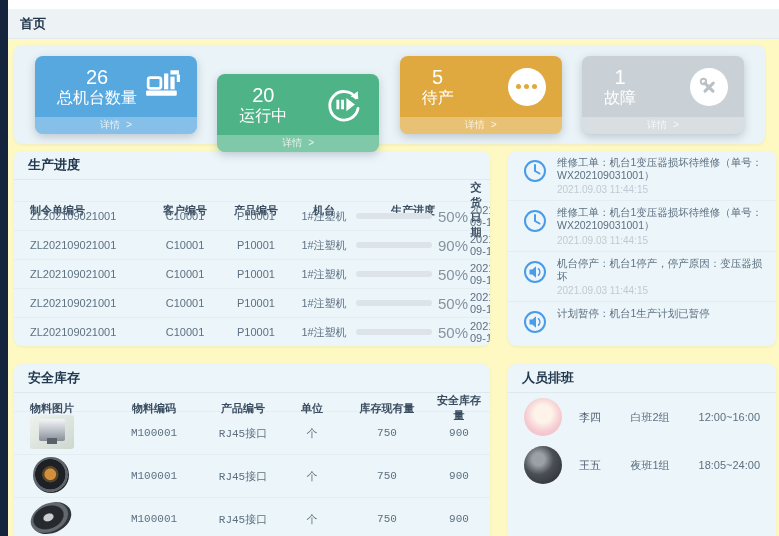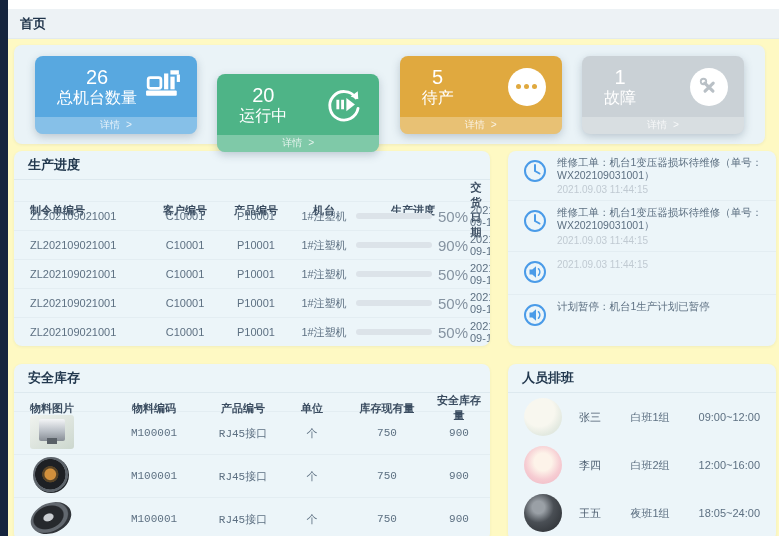--- a/index.html
+++ b/index.html
@@ -271,20 +271,21 @@
 
           <div class="nitem">
             <span class="nicon">
               <svg width="26" height="26" viewBox="0 0 26 26">
                   <circle cx="13" cy="13" r="10" fill="none" stroke="#4a9be8" stroke-width="2"></circle>
                   <path d="M7.5 10.5 v5 h2.8 l3.7 3.2 v-11.4 l-3.7 3.2 z" fill="#4a9be8"></path>
                   <path d="M16.5 9.8 a4.6 4.6 0 0 1 0 6.4" fill="none" stroke="#4a9be8" stroke-width="1.6" stroke-linecap="round"></path>
                 </svg>
             </span>
             <div>
+              <div class="ntext">机台停产：机台1停产，停产原因：变压器损坏</div>
               <div class="ntime">2021.09.03 11:44:15</div>
             </div>
           </div>
 
           <div class="nitem">
             <span class="nicon">
               <svg width="26" height="26" viewBox="0 0 26 26">
                   <circle cx="13" cy="13" r="10" fill="none" stroke="#4a9be8" stroke-width="2"></circle>
                   <path d="M7.5 10.5 v5 h2.8 l3.7 3.2 v-11.4 l-3.7 3.2 z" fill="#4a9be8"></path>
                   <path d="M16.5 9.8 a4.6 4.6 0 0 1 0 6.4" fill="none" stroke="#4a9be8" stroke-width="1.6" stroke-linecap="round"></path>
@@ -332,26 +333,20 @@
             <div>RJ45接口</div>
             <div>个</div>
             <div>750</div>
             <div>900</div>
           </div>
         </section>
 
         <section class="panel">
           <div class="panel-title">人员排班</div>
 
-          <div class="srow">
-            <span class="avatar av-0"></span>
-            <span class="sname">张三</span>
-            <span class="sshift">白班1组</span>
-            <span class="stime">09:00~12:00</span>
-          </div>
 
           <div class="srow">
             <span class="avatar av-1"></span>
             <span class="sname">李四</span>
             <span class="sshift">白班2组</span>
             <span class="stime">12:00~16:00</span>
           </div>
 
           <div class="srow">
             <span class="avatar av-2"></span>

